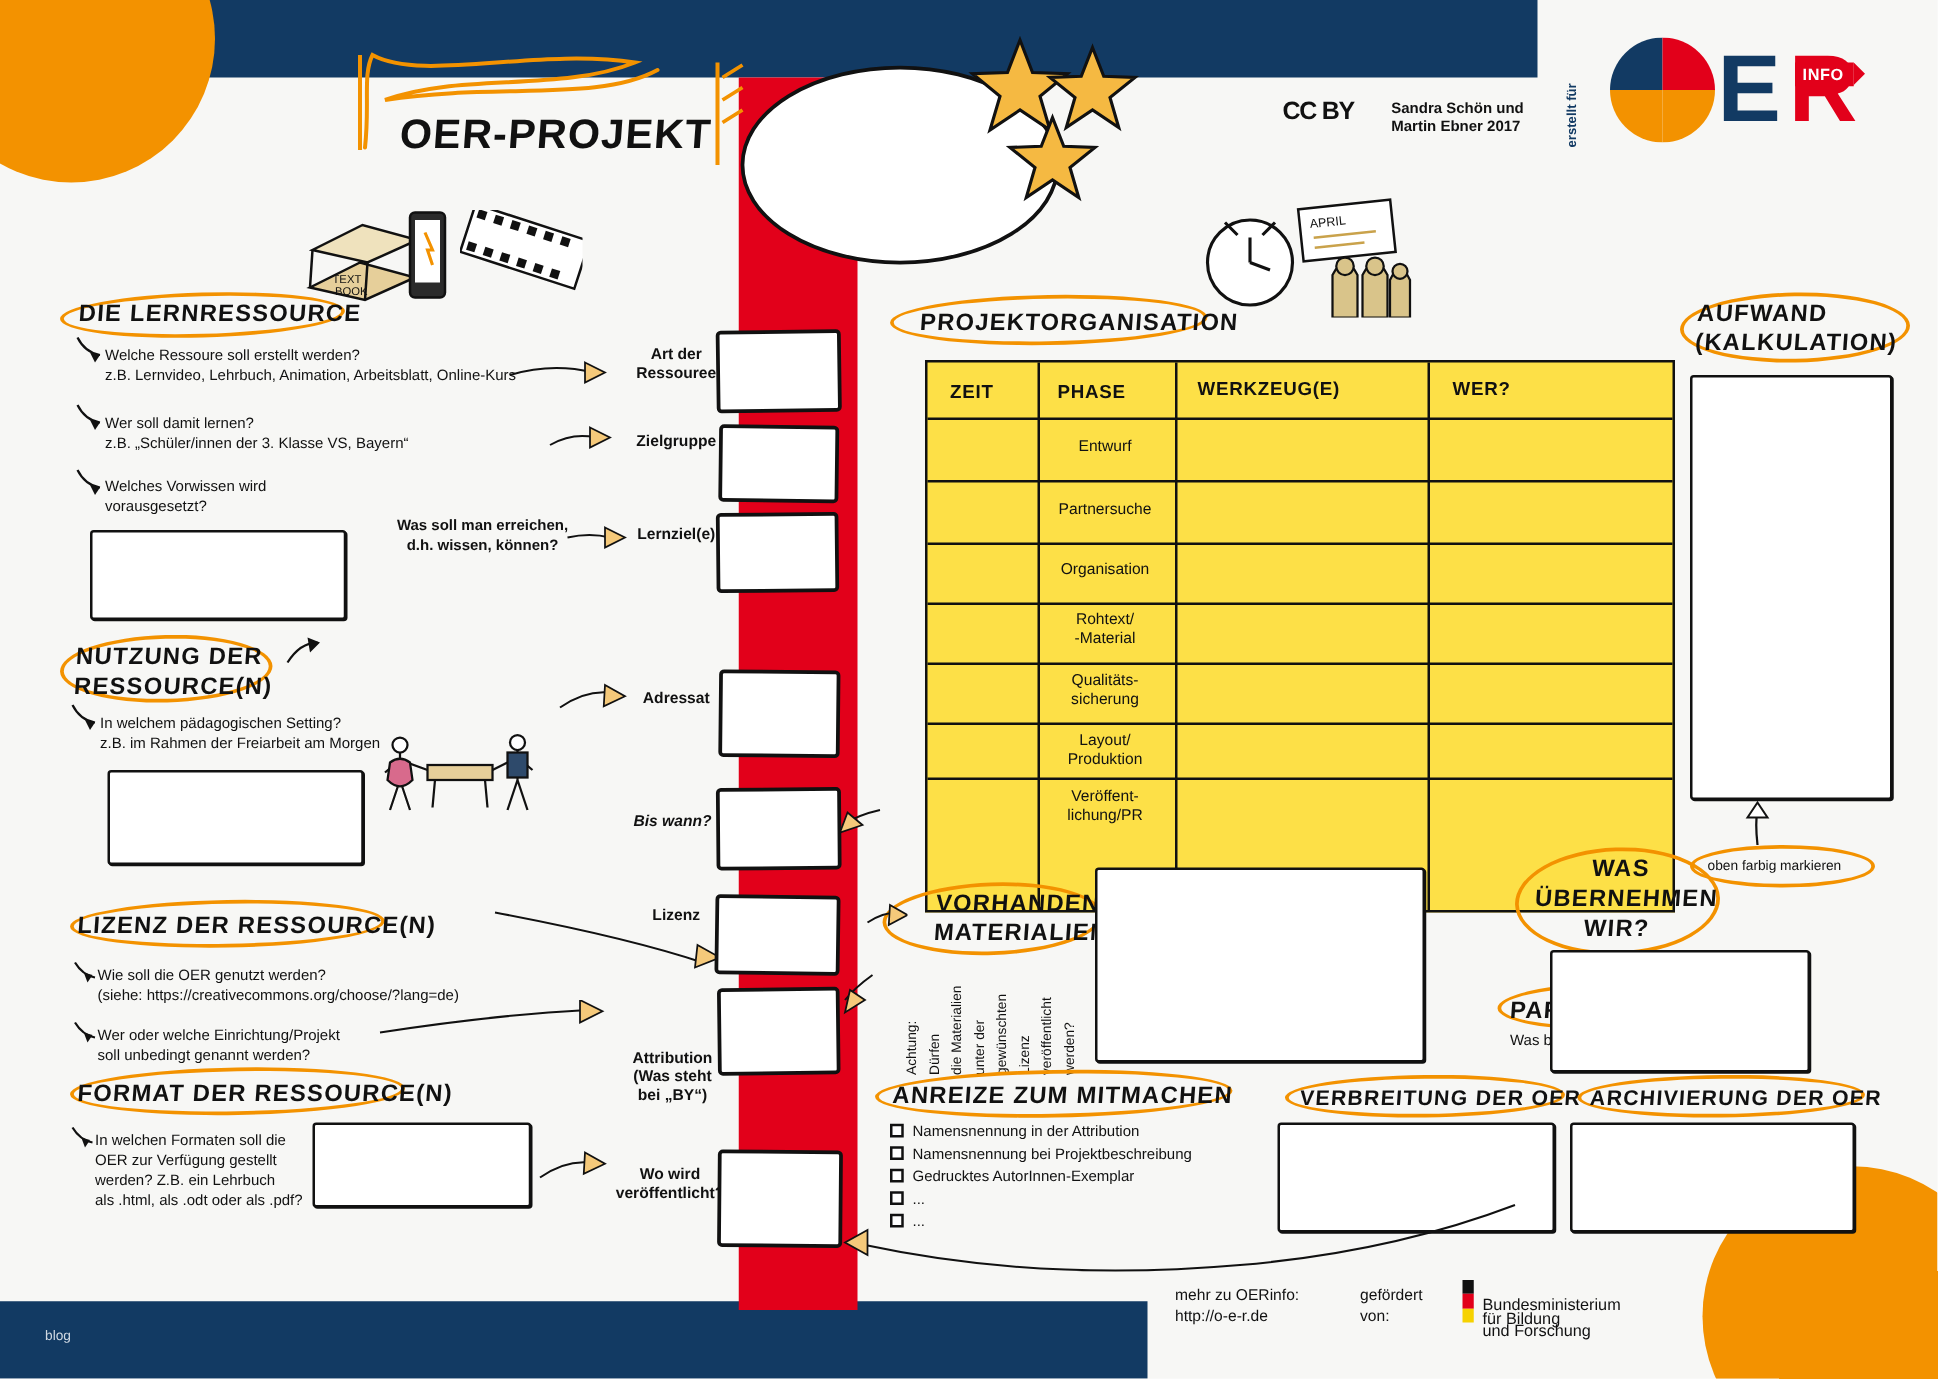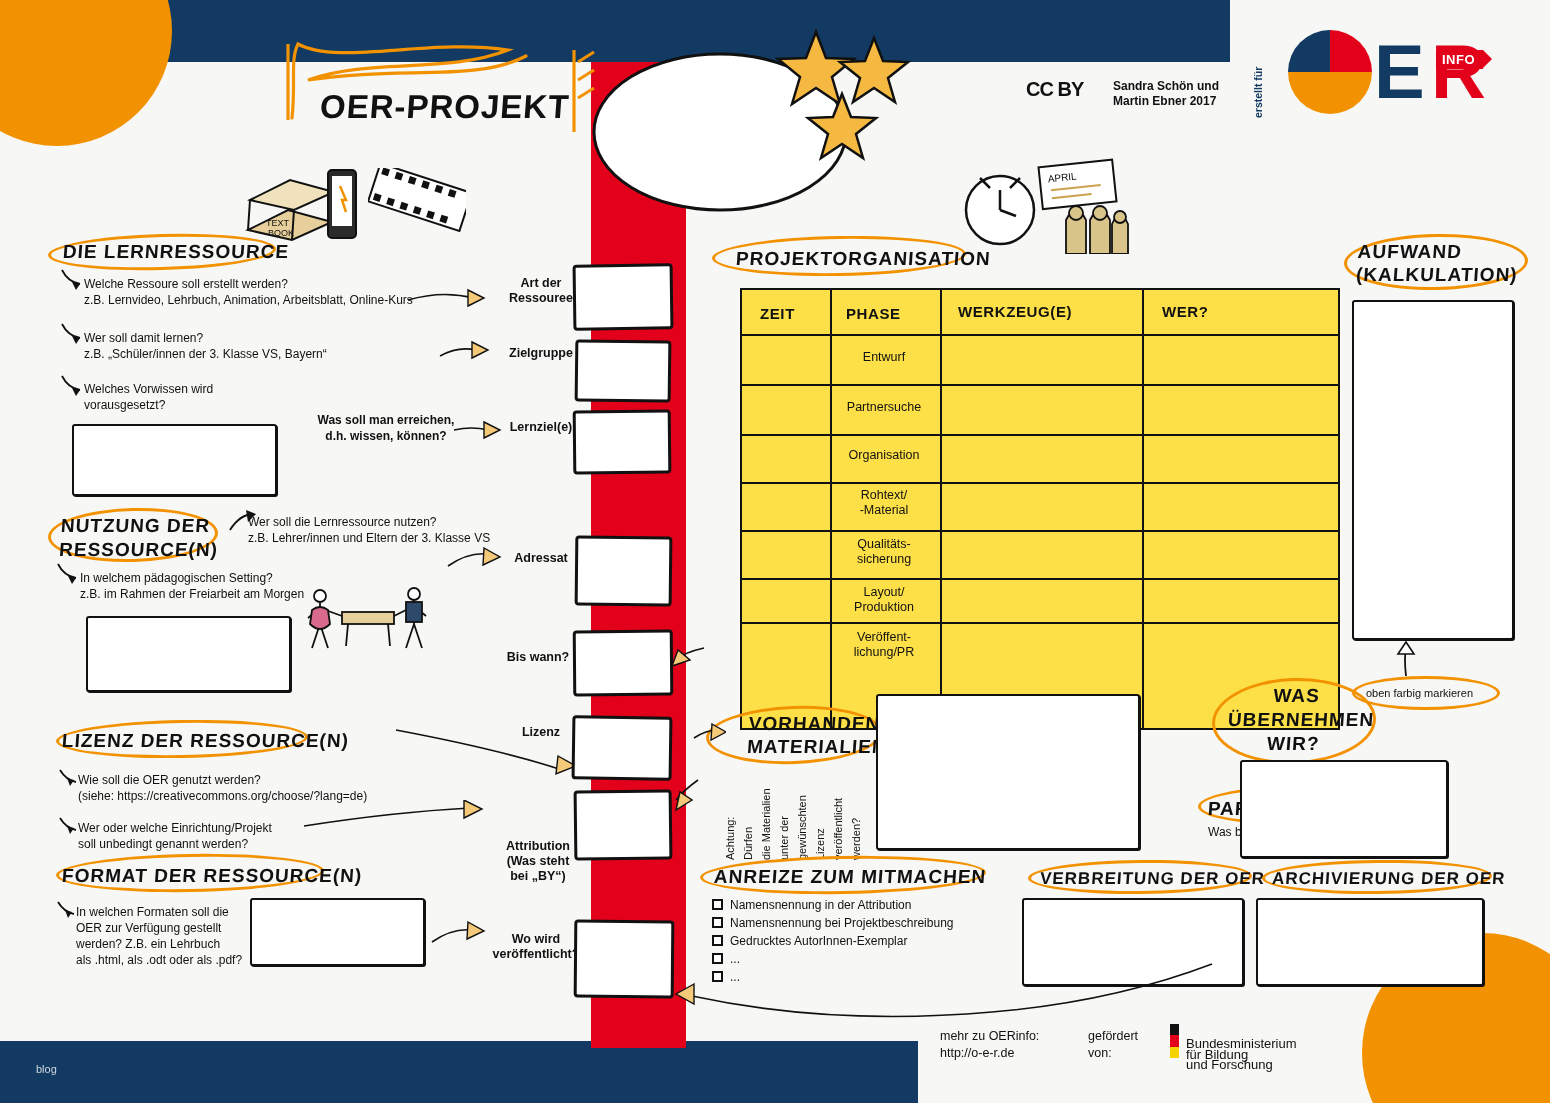--- a/index.html
+++ b/index.html
@@ -315,22 +315,20 @@
   </svg>
   <svg class="dood" style="left:452px; top:418px;" width="58" height="24">
     <path d="M2,12 q18,-4 34,0" stroke="#111" stroke-width="1.6" fill="none"></path>
     <path d="M32,4 l16,8 l-16,8 z" fill="#f5c97a" stroke="#111" stroke-width="1.4"></path>
   </svg>
 
   <div class="ell" style="left:48px; top:508px; width:170px; height:54px; transform:rotate(-1.5deg);"></div>
   <div class="sketchy-title" style="position:absolute; left:60px; top:514px; line-height:24px; white-space:pre-line;">NUTZUNG DER
 RESSOURCE(N)</div>
 
-  <div class="qtext" style="left:248px; top:514px; width:300px;">Wer soll die Lernressource nutzen?
-z.B. Lehrer/innen und Eltern der 3. Klasse VS</div>
   <div class="qtext" style="left:80px; top:570px; width:330px;">In welchem pädagogischen Setting?
 z.B. im Rahmen der Freiarbeit am Morgen</div>
   <div class="box sk" style="left:86px; top:616px; width:205px; height:76px;"></div>
 
   <svg class="dood" style="left:228px; top:508px;" width="30" height="28">
     <path d="M2,22 q10,-16 24,-16" stroke="#111" stroke-width="1.8" fill="none"></path>
     <path d="M18,2 l10,4 l-8,8 z" fill="#111"></path>
   </svg>
   <svg class="dood" style="left:56px; top:562px;" width="26" height="26">
     <path d="M2,2 q6,12 18,14" stroke="#111" stroke-width="1.8" fill="none"></path>
@@ -390,21 +388,21 @@
 
   <div class="lbl" style="left:498px; top:346px; width:86px;">Zielgruppe</div>
   <div class="slot" style="left:575px; top:340px; width:96px; height:62px; transform:rotate(0.7deg);"></div>
 
   <div class="lbl" style="left:498px; top:420px; width:86px;">Lernziel(e)</div>
   <div class="slot" style="left:573px; top:410px; width:98px; height:64px; transform:rotate(-0.6deg);"></div>
 
   <div class="lbl" style="left:498px; top:551px; width:86px;">Adressat</div>
   <div class="slot" style="left:575px; top:536px; width:97px; height:70px; transform:rotate(0.6deg);"></div>
 
-  <div class="lbl" style="left:492px; top:650px; width:92px;">Bis wann?</div>
+  <div class="lbl" style="left:492px; top:650px; width:92px;font-style:italic;">Bis wann?</div>
   <div class="slot" style="left:573px; top:630px; width:100px; height:66px; transform:rotate(-0.5deg);"></div>
 
   <div class="lbl" style="left:498px; top:725px; width:86px;">Lizenz</div>
   <div class="slot" style="left:572px; top:716px; width:100px; height:64px; transform:rotate(0.8deg);"></div>
 
   <div class="lbl" style="left:490px; top:803px; width:96px;margin-top:36px;">Attribution
 (Was steht
 bei „BY“)</div>
   <div class="slot" style="left:574px; top:790px; width:98px; height:70px; transform:rotate(-0.7deg);"></div>
 

